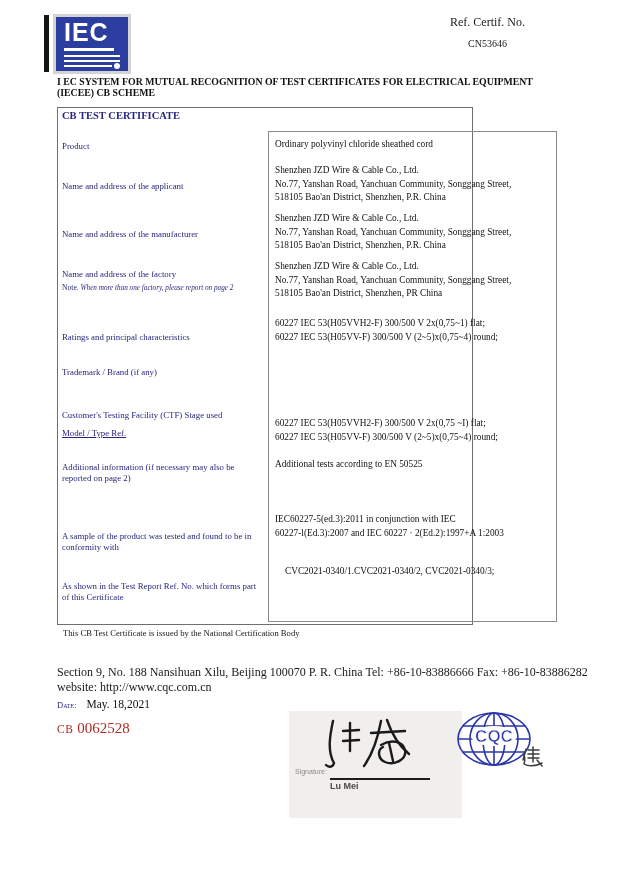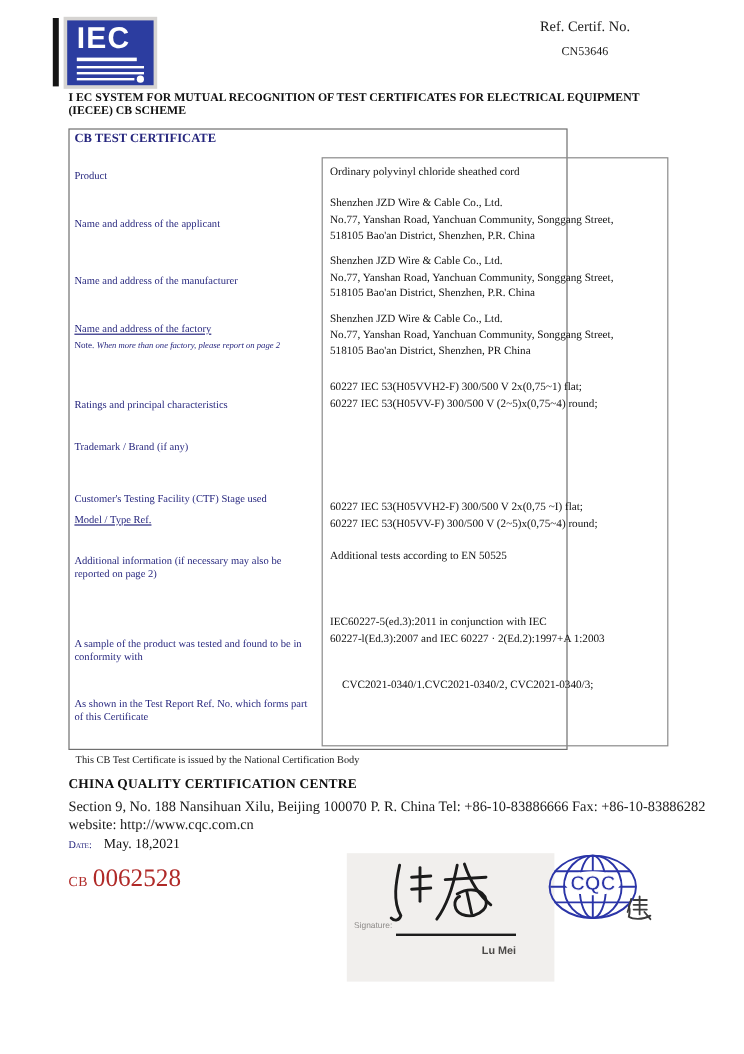--- a/index.html
+++ b/index.html
@@ -33,26 +33,26 @@
   .val.indent{padding-left:10px;}
   
   .issued-by{position:absolute;left:63px;top:628px;font-size:8.6px;color:#161616;}
   .org-name{position:absolute;left:57px;top:648px;font-size:11.2px;font-weight:bold;color:#101010;letter-spacing:0.2px;}
   .org-address{position:absolute;left:57px;top:665px;font-size:12px;color:#1a1a1a;}
   .date-line{position:absolute;left:57px;top:694px;}
   .date-label{font-size:8.5px;color:#26267e;font-variant:small-caps;}
   .date-value{font-size:11.5px;color:#111;margin-left:6px;}
   .cb-line{position:absolute;left:57px;top:719px;color:#b02a28;}
   .cb-prefix{font-size:11.5px;letter-spacing:0.5px;}
-  .cb-number{font-size:21px;margin-left:4px;}
+  .cb-number{font-size:15px;margin-left:4px;}
   
   .sig-patch{position:absolute;left:289px;top:711px;width:173px;height:107px;background:#f1efed;}
   .sig-label{position:absolute;left:6px;top:57px;font-family:"Liberation Sans",sans-serif;font-size:7px;color:#8d8a88;}
   .sig-line{position:absolute;left:41px;top:67px;width:100px;height:1.6px;background:#1c1c1c;}
-  .sig-name{position:absolute;left:41px;top:76px;width:100px;text-align:right;font-family:"Liberation Sans",sans-serif;font-size:9px;font-weight:bold;color:#4c4a48;}
+  .sig-name{position:absolute;left:41px;top:70px;width:100px;text-align:left;font-family:"Liberation Sans",sans-serif;font-size:9px;font-weight:bold;color:#4c4a48;}
   .sig-script{position:absolute;left:30px;top:2px;}
   .cqc-logo{position:absolute;left:455px;top:710px;}
   .stamp{position:absolute;left:521px;top:745px;}
 </style>
 </head>
 <body>
 
 <div class="page">
 
   <div class="logo-bar"></div>
@@ -70,21 +70,21 @@
   <div class="ref-no">CN53646</div>
   <div class="scheme-title">I EC SYSTEM FOR MUTUAL RECOGNITION OF TEST CERTIFICATES FOR ELECTRICAL EQUIPMENT (IECEE) CB SCHEME</div>
 
   <div class="cert-box">
     <div class="cert-title">CB TEST CERTIFICATE</div>
     <div class="right-box"></div>
 
     <div class="lbl" style="top:33px;">Product</div>
     <div class="lbl" style="top:73px;">Name and address of the applicant</div>
     <div class="lbl" style="top:121px;">Name and address of the manufacturer</div>
-    <div class="lbl" style="top:161px;text-decoration:underline;">Name and address of the factory</div>
+    <div class="lbl" style="top:161px;">Name and address of the factory</div>
     <div class="note-line" style="top:175px;">
       <span>Note.</span>
       <i>When more than one factory, please report on page 2</i>
     </div>
     <div class="lbl" style="top:224px;">Ratings and principal characteristics</div>
     <div class="lbl" style="top:259px;">Trademark / Brand (if any)</div>
     <div class="lbl" style="top:302px;">Customer's Testing Facility (CTF) Stage used</div>
     <div class="lbl" style="top:320px;text-decoration:underline;">Model / Type Ref.</div>
     <div class="lbl" style="top:354px;">Additional information (if necessary may also be reported on page 2)</div>
     <div class="lbl" style="top:473px;">As shown in the Test Report Ref. No. which forms part of this Certificate</div>
@@ -104,21 +104,20 @@
 60227 IEC 53(H05VV-F) 300/500 V (2~5)x(0,75~4) round;</div>
     <div class="val" style="top:309px;">60227 IEC 53(H05VVH2-F) 300/500 V 2x(0,75 ~I) flat;
 60227 IEC 53(H05VV-F) 300/500 V (2~5)x(0,75~4) round;</div>
     <div class="val" style="top:350px;">Additional tests according to EN 50525</div>
     <div class="val" style="top:405px;">IEC60227-5(ed.3):2011 in conjunction with IEC
 60227-l(Ed.3):2007 and IEC 60227 · 2(Ed.2):1997+A 1:2003</div>
     <div class="val indent" style="top:457px;">CVC2021-0340/1.CVC2021-0340/2, CVC2021-0340/3;</div>
   </div>
 
   <div class="issued-by">This CB Test Certificate is issued by the National Certification Body</div>
-  <div class="org-name">CHINA QUALITY CERTIFICATION CENTRE</div>
   <div class="org-address">Section 9, No. 188 Nansihuan Xilu, Beijing 100070 P. R. China Tel: +86-10-83886666 Fax: +86-10-83886282 website: http://www.cqc.com.cn</div>
 
   <div class="date-line">
     <span class="date-label">Date:</span>
     <span class="date-value">May. 18,2021</span>
   </div>
 
   <div class="cb-line">
     <span class="cb-prefix">CB</span><span class="cb-number">0062528</span>
   </div>

